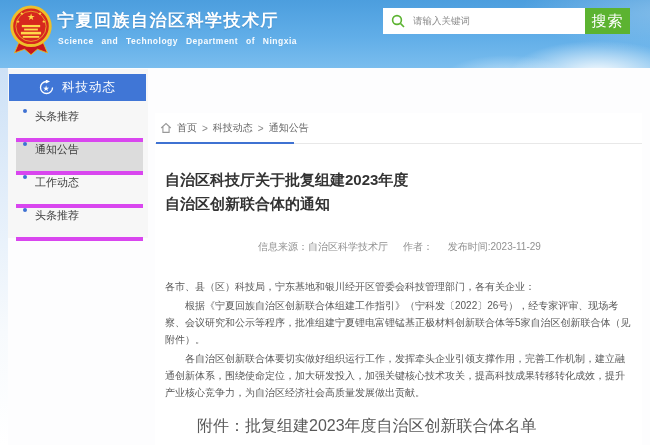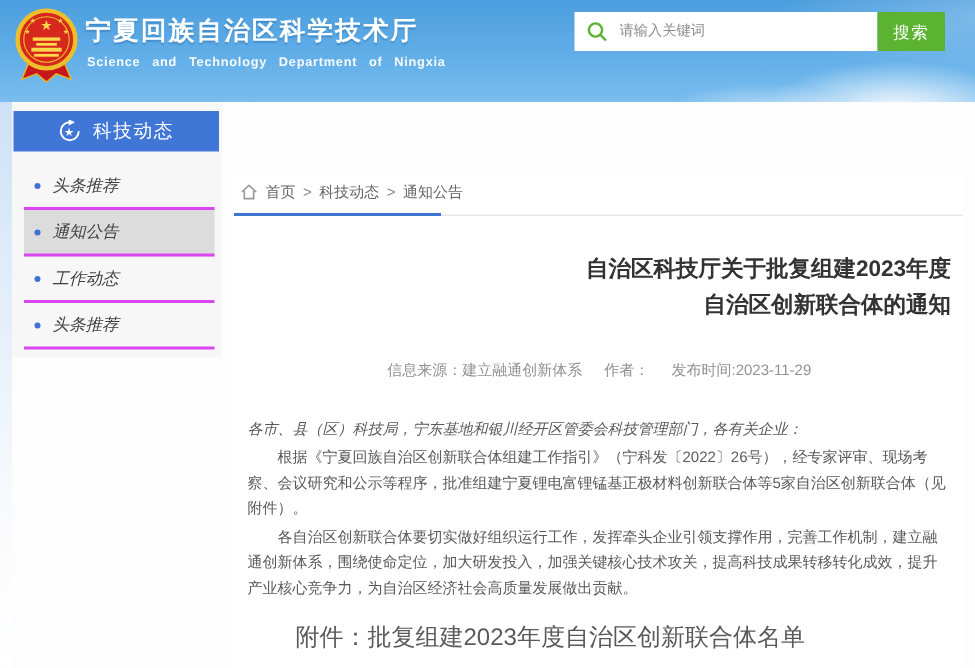--- a/index.html
+++ b/index.html
@@ -31,68 +31,68 @@
   .search-box{
     width:202px;height:26px;background:#fff;display:flex;align-items:center;box-sizing:border-box;padding-left:8px;
   }
   .search-box svg{flex:0 0 auto;margin-right:6px;}
   .search-input{
     border:none;outline:none;flex:1;font-size:9.5px;color:#333;background:transparent;
     font-family:Liberation Serif, serif;min-width:0;
   }
   .search-input::placeholder{color:#8c8c8c;}
   .search-btn{
-    width:45px;height:26px;background:#5cb331;color:#fff;border:none;font-size:11px;
+    width:45px;height:26px;background:#5cb331;color:#fff;border:none;font-size:15px;
     cursor:pointer;font-family:"Liberation Sans","DejaVu Sans",sans-serif;letter-spacing:1px;
   }
   
   .left-strip{
     position:absolute;left:0;top:68px;width:8px;height:377px;
     background:linear-gradient(180deg,#cde1f6 0%,#e3eefa 35%,#f7fafd 70%,#ffffff 100%);
   }
   
   .sidebar{
     position:absolute;left:8px;top:69px;width:140px;height:169px;
     background:#f7f7f7;box-sizing:border-box;
   }
   .sidebar-header{
     margin:5px 2px 0 1px;height:27px;background:#4076d6;color:#fff;
     display:flex;align-items:center;justify-content:center;gap:8px;font-size:12.5px;letter-spacing:1px;
   }
   .side-items{margin-top:8px;}
   .side-item{
-    height:29px;margin:0 5px 0 8px;display:flex;align-items:center;gap:8px;
-    font-size:11px;color:#404040;border-bottom:2px solid #d946ef;padding-left:7px;cursor:pointer;font-style:italic;
+    height:29px;margin:0 5px 0 8px;display:flex;gap:8px;
+    font-size:11px;color:#404040;border-bottom:4px solid #d946ef;padding-left:7px;cursor:pointer;
   }
   .side-item .dot{width:4px;height:4px;border-radius:50%;background:#3f72d2;flex:0 0 auto;}
   .side-item.active{background:#dcdcdc;}
   
   .main{
     position:absolute;left:155px;top:69px;width:487px;height:376px;
     background:#ffffff;box-sizing:border-box;margin-top:44px;
   }
   .crumb-row{
     height:30px;border-bottom:1px solid #e8e8e8;display:flex;align-items:center;
     padding-left:5px;font-size:10px;color:#666;position:relative;
   }
   .crumb-row svg{margin-right:5px;}
   .crumb-sep{margin:0 5px;color:#888;}
   .crumb-link{color:#666;cursor:pointer;}
   .crumb-underline{position:absolute;left:1px;bottom:-1px;width:138px;height:2px;background:#3f72d2;}
   .article{padding:0 8px 0 10px;}
   .art-title{
-    margin-top:24px;text-align:right;font-size:15px;font-weight:bold;color:#333;line-height:24px;
+    margin-top:24px;text-align:left;font-size:15px;font-weight:bold;color:#333;line-height:24px;
   }
   .art-meta{
     margin-top:24px;text-align:center;font-size:10px;color:#919191;white-space:nowrap;
   }
   .art-meta span{margin:0 6px;}
   .art-body{margin-top:24px;font-size:10px;color:#595959;line-height:17px;}
   .art-body p{margin:2px 0;text-indent:2em;}
-  .art-body p.no-indent{text-indent:0;font-style:italic;}
+  .art-body p.no-indent{text-indent:0;}
   .attachment{margin-top:16px;font-size:16px;color:#595959;text-indent:2em;line-height:17px;}
   .signature{margin-top:40px;text-align:right;font-size:10px;color:#595959;padding-right:8px;line-height:20px;}
 </style>
 </head>
 <body>
 
 <div class="banner">
   <span class="emblem">
     <svg width="44" height="56" viewBox="0 0 48 58">
       <path d="M11 42 L6 54 L17 50 L24 56 L31 50 L42 54 L37 42 Z" fill="#c8161d" stroke="#e5b71f" stroke-width="1"></path>
@@ -169,21 +169,21 @@
     <div class="crumb-underline"></div>
   </div>
 
   <div class="article">
     <div class="art-title">
       <div>自治区科技厅关于批复组建2023年度</div>
       <div>自治区创新联合体的通知</div>
     </div>
 
     <div class="art-meta">
-      <span>信息来源：建立融通创新体系</span>
+      <span>信息来源：自治区科学技术厅</span>
       <span>作者：</span>
       <span>发布时间:2023-11-29</span>
     </div>
 
     <div class="art-body">
       <p class="no-indent">各市、县（区）科技局，宁东基地和银川经开区管委会科技管理部门，各有关企业：</p>
       <p>根据《宁夏回族自治区创新联合体组建工作指引》（宁科发〔2022〕26号），经专家评审、现场考察、会议研究和公示等程序，批准组建宁夏锂电富锂锰基正极材料创新联合体等5家自治区创新联合体（见附件）。</p>
       <p>各自治区创新联合体要切实做好组织运行工作，发挥牵头企业引领支撑作用，完善工作机制，建立融通创新体系，围绕使命定位，加大研发投入，加强关键核心技术攻关，提高科技成果转移转化成效，提升产业核心竞争力，为自治区经济社会高质量发展做出贡献。</p>
     </div>
 

